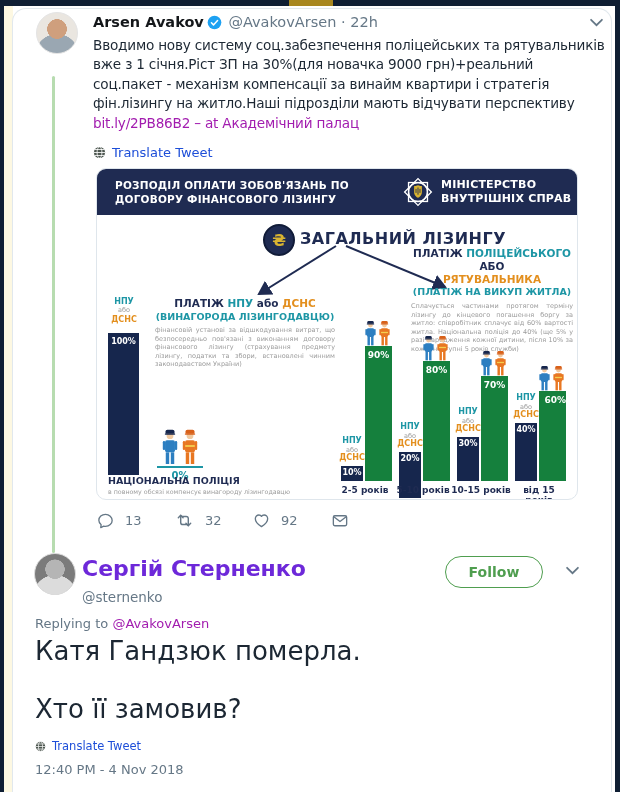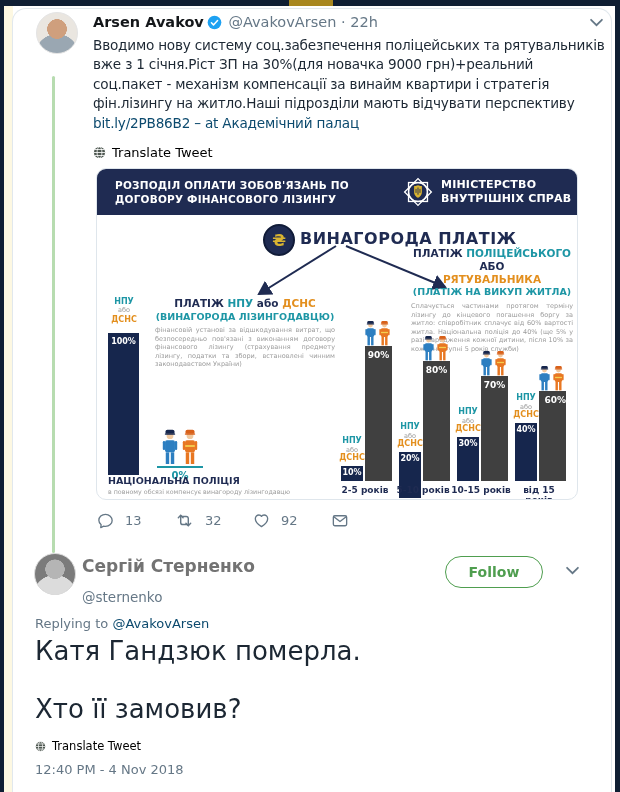--- a/index.html
+++ b/index.html
@@ -25,22 +25,22 @@
                 radial-gradient(circle at 50% 108%,#dcdcdc 0 46%,rgba(0,0,0,0) 47%),#7b7b7b;
      border:1px solid #ddd;}
   
   .t1-namerow{position:absolute;left:93px;top:14px;font-size:14.5px;white-space:nowrap;}
   .t1-name{font-weight:bold;color:#14171a;}
   .t1-handle,.t1-time,.t1-dot{color:#657786;font-weight:normal;}
   .vbadge{display:inline-block;vertical-align:-3px;margin:0 2px 0 3px;}
   .chev1{position:absolute;left:590px;top:18px;}
   .t1-text{position:absolute;left:93px;top:36px;width:512px;font-size:13.6px;line-height:19.4px;
            letter-spacing:-0.2px;color:#1c2733;max-height:120px;overflow:hidden;}
-  .link-green{color:#0c4a6e;}
-  .translate{position:absolute;display:flex;align-items:center;gap:6px;color:#000000;font-size:13px;}
+  .link-green{color:#a21caf;}
+  .translate{position:absolute;display:flex;align-items:center;gap:6px;color:#1d4ed8;font-size:13px;}
   .translate1{left:93px;top:145px;}
   .translate2{left:35px;top:739px;font-size:11.5px;}
   
   .infographic{position:absolute;left:96px;top:168px;width:480px;height:330px;background:#fff;
                border:1px solid #dfe6ec;border-radius:10px;overflow:hidden;}
   .ig-header{position:absolute;left:0;top:0;right:0;height:46px;background:#1f2b52;}
   .ig-h-left{position:absolute;left:18px;top:9px;color:#fff;font-weight:bold;font-size:10.5px;line-height:14px;letter-spacing:0.2px;}
   .ig-badge{position:absolute;left:303px;top:5px;}
   .ig-h-right{position:absolute;left:344px;top:9px;color:#fff;font-weight:bold;font-size:11px;line-height:14px;letter-spacing:0.2px;}
   .ig-title-badge{position:absolute;left:166px;top:55px;width:28px;height:28px;border-radius:50%;
@@ -64,30 +64,30 @@
   .ig-zero-pct{font-size:10px;font-weight:bold;color:#1d96a5;margin-top:2px;}
   .ig-footer-title{position:absolute;left:11px;top:306px;font-size:9.5px;font-weight:bold;color:#1f2b52;}
   .ig-footer-note{position:absolute;left:11px;top:319px;width:190px;font-size:6.3px;color:#9b9b9b;}
   .ig-right-head{position:absolute;left:314px;top:78px;width:162px;text-align:center;}
   .ig-right-head .r1{font-size:10.5px;font-weight:bold;color:#1f2b52;line-height:13px;}
   .ig-right-head .r2{font-size:10.5px;font-weight:bold;color:#e38f1e;line-height:13px;}
   .ig-right-head .r3{font-size:9.5px;font-weight:bold;color:#1d96a5;line-height:12px;}
   .ig-chart{position:absolute;left:240px;top:140px;width:238px;height:190px;}
   .cg-darkbar{position:absolute;background:#16264d;color:#fff;font-size:8px;font-weight:bold;
       text-align:center;padding-top:2px;box-sizing:border-box;}
-  .cg-bluebar{position:absolute;background:#404040;color:#fff;font-size:9px;font-weight:bold;
+  .cg-bluebar{position:absolute;background:#15803d;color:#fff;font-size:9px;font-weight:bold;
       text-align:center;padding-top:4px;box-sizing:border-box;}
   .cg-mini{position:absolute;width:34px;text-align:center;line-height:8.5px;}
   .cg-figs{position:absolute;display:flex;gap:1px;}
   .cg-cat{position:absolute;width:62px;text-align:center;font-size:9px;font-weight:bold;color:#1f2b52;}
   
   .stats{position:absolute;left:96px;top:511px;display:flex;align-items:center;}
   .stat{display:flex;align-items:center;gap:10px;width:78px;color:#657786;font-size:13px;}
   
-  .t2-name{position:absolute;left:82px;top:556px;font-size:17px;font-weight:bold;color:#737373;}
+  .t2-name{position:absolute;left:82px;top:556px;font-size:22px;font-weight:bold;color:#6d28d9;}
   .t2-handle{position:absolute;left:82px;top:578px;font-size:13.5px;color:#657786;margin-top:11px;}
   .follow-btn{position:absolute;left:445px;top:556px;width:98px;height:32px;border:1.5px solid #4f9e4f;
       border-radius:17px;background:#fff;color:#4f9e4f;font-weight:bold;font-size:14px;
       display:flex;align-items:center;justify-content:center;font-family:inherit;}
   .chev2{position:absolute;left:566px;top:566px;}
   .replying{position:absolute;left:35px;top:616px;font-size:13px;color:#657786;}
   .reply-l1{position:absolute;left:35px;top:636px;font-size:26px;color:#1c2733;text-align:right;}
   .reply-l2{position:absolute;left:35px;top:694px;font-size:26px;color:#1c2733;}
   .timestamp{position:absolute;left:35px;top:762px;font-size:13px;color:#657786;}
   svg{display:block;}
@@ -156,21 +156,21 @@
       </div>
       <div class="ig-h-right">
         <div>МІНІСТЕРСТВО</div>
         <div>ВНУТРІШНІХ СПРАВ</div>
       </div>
     </div>
 
     <div class="ig-title-badge">
         <span>₴</span>
       </div>
-    <div class="ig-title">ВИНАГОРОДА ПЛАТІЖ</div>
+    <div class="ig-title">ЗАГАЛЬНИЙ ЛІЗИНГУ</div>
 
     <svg class="ig-arrows" width="480" height="70">
       <defs>
         <marker id="ah" markerWidth="8" markerHeight="8" refX="6" refY="4" orient="auto">
           <path d="M0 0 L7 4 L0 8 z" fill="#1f2b52"></path>
         </marker>
       </defs>
       <path d="M239 7 L162 55" stroke="#1f2b52" stroke-width="2" fill="none" marker-end="url(#ah)"></path>
       <path d="M249 7 L348 48" stroke="#1f2b52" stroke-width="2" fill="none" marker-end="url(#ah)"></path>
     </svg>

